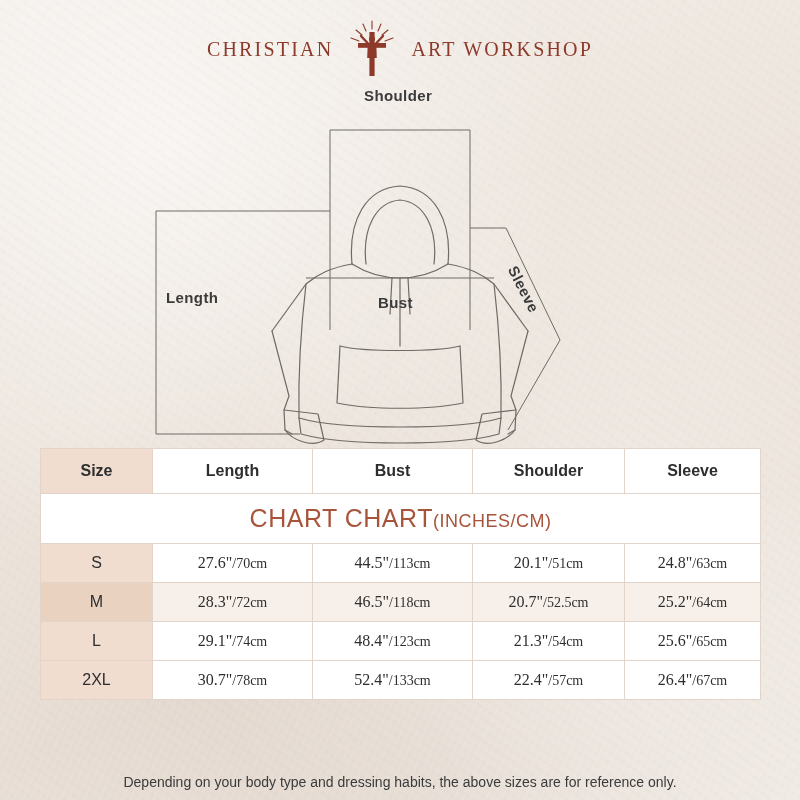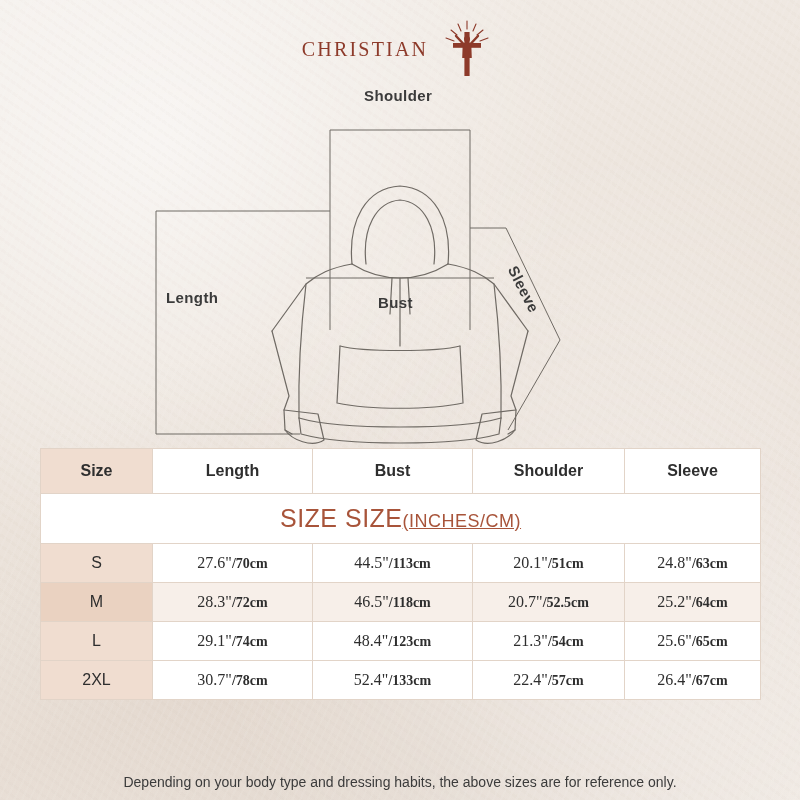--- a/index.html
+++ b/index.html
@@ -98,21 +98,21 @@
     background: #e7cdba;
     text-align: center;
     padding: 12px 0 13px;
   }
   .chart-title {
     font-family: "Liberation Sans", sans-serif;
     color: #a8543a;
     font-size: 25px;
     letter-spacing: .5px;
   }
-  .chart-title .units { font-size: 18px; text-decoration: underline; }
+  .chart-title .units { font-size: 18px; }
   .chart th, .chart td {
     border: 1px solid #e2d4c8;
     text-align: center;
   }
   .chart thead th {
     background: #ffffff;
     font-size: 16px;
     color: #2e2e2e;
     padding: 13px 0;
     font-weight: bold;
@@ -126,21 +126,21 @@
     background: #ffffff;
     font-family: "Liberation Serif", serif;
   }
   .chart tbody tr.alt td { background: #f7efe9; }
   .chart tbody td.c-size {
     background: #f0ddd0;
     font-family: "Liberation Sans", sans-serif;
   }
   .chart tbody tr.alt td.c-size { background: #ead2c1; }
   .prime { font-family: "Liberation Serif", serif; }
-  .cm { font-size: 14px; font-weight: bold; }
+  .cm { font-size: 14px; }
 
   .footnote {
     position: absolute;
     left: 0;
     top: 774px;
     width: 800px;
     text-align: center;
     font-size: 14px;
     color: #3b3b3b;
   }
@@ -174,20 +174,21 @@
           <circle cx="31" cy="21" r="3"></circle>
           <path d="M31 24 C28.4 24 26.8 26 26.6 29 L26.2 40 L29 40 L29.6 31 L32.4 31 L33 40 L35.8 40 L35.4 29 C35.2 26 33.6 24 31 24 Z"></path>
         </g>
         <g stroke="#8d3a2a" stroke-width="2.4" stroke-linecap="round" fill="none">
           <path d="M27.5 26 L20 18"></path>
           <path d="M34.5 26 L42 18"></path>
         </g>
       </svg>
     </div>
 
+    <div class="brand-text">ART WORKSHOP</div>
   </div>
 
   <div class="illustration">
     <svg viewBox="0 0 800 370" width="800" height="370" aria-hidden="true">
       <g fill="none" stroke="#6f6a64" stroke-width="1.2" stroke-linejoin="round" stroke-linecap="round">
 
         <path d="M352 186 C348 142 366 110 400 108 C434 110 452 142 448 186"></path>
         <path d="M366 186 C362 150 376 124 400 122 C424 124 438 150 434 186"></path>
 
         <path d="M352 186 C368 196 382 200 400 200 C418 200 432 196 448 186"></path>
@@ -245,21 +246,21 @@
       <col style="width:112px">
       <col style="width:160px">
       <col style="width:160px">
       <col style="width:152px">
       <col style="width:136px">
     </colgroup>
     <tbody>
       <tr class="chart-title-row">
         <td colspan="5">
           <span class="chart-title">
-            <span>SIZE SIZE</span><span class="units">(INCHES/CM)</span>
+            <span>CHART CHART</span><span class="units">(INCHES/CM)</span>
           </span>
         </td>
       </tr>
     </tbody>
     <thead>
       <tr>
         <th class="c-size">Size</th>
         <th>Length</th>
         <th>Bust</th>
         <th>Shoulder</th>

